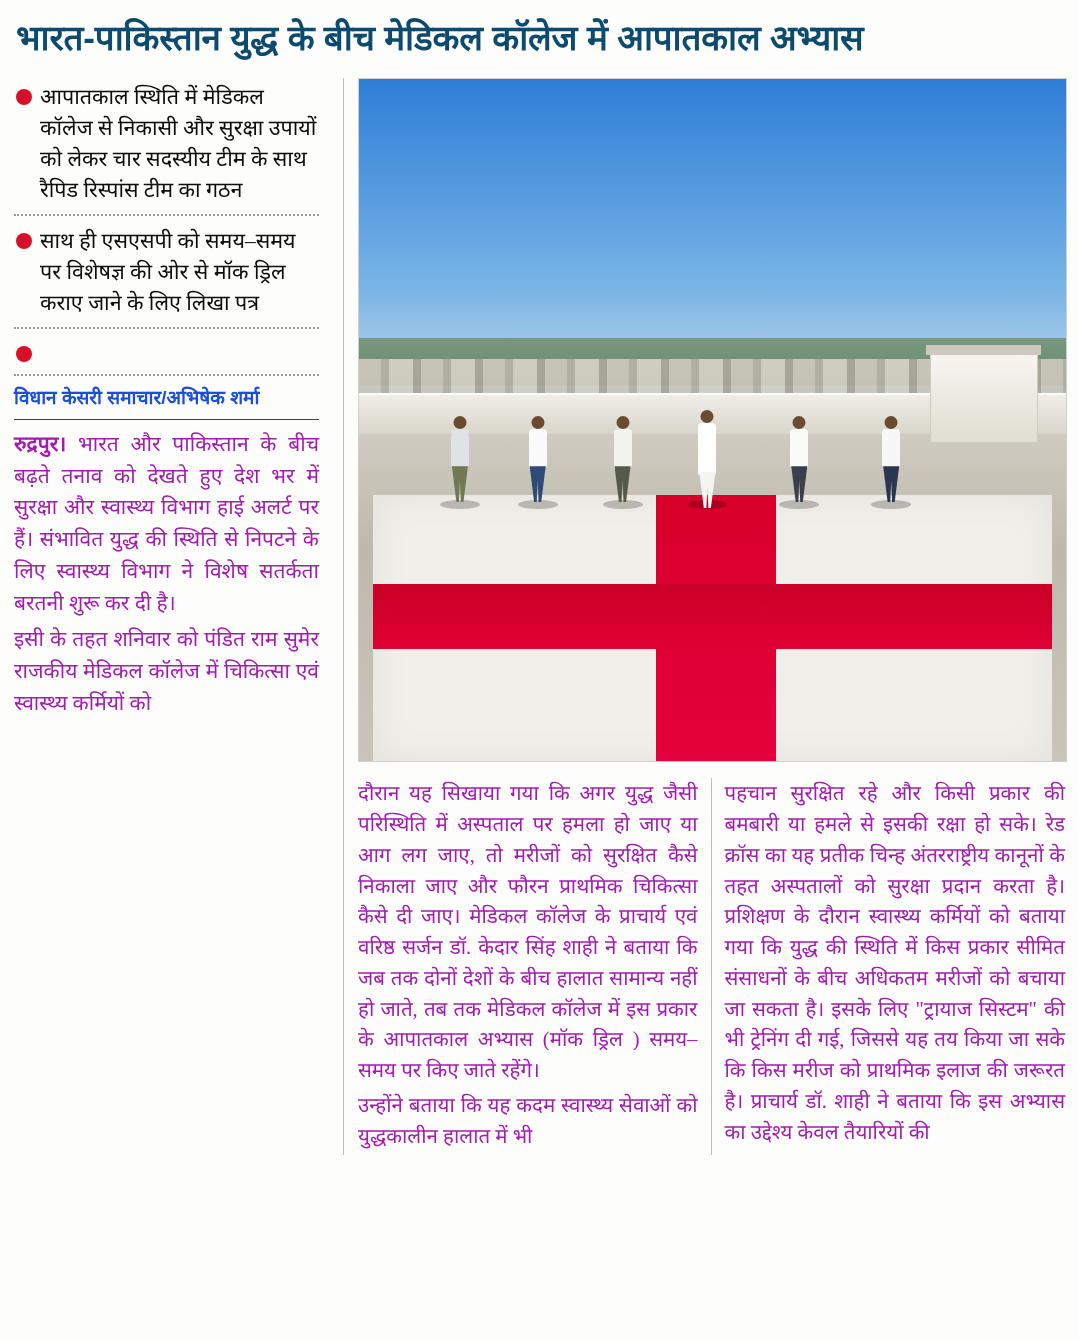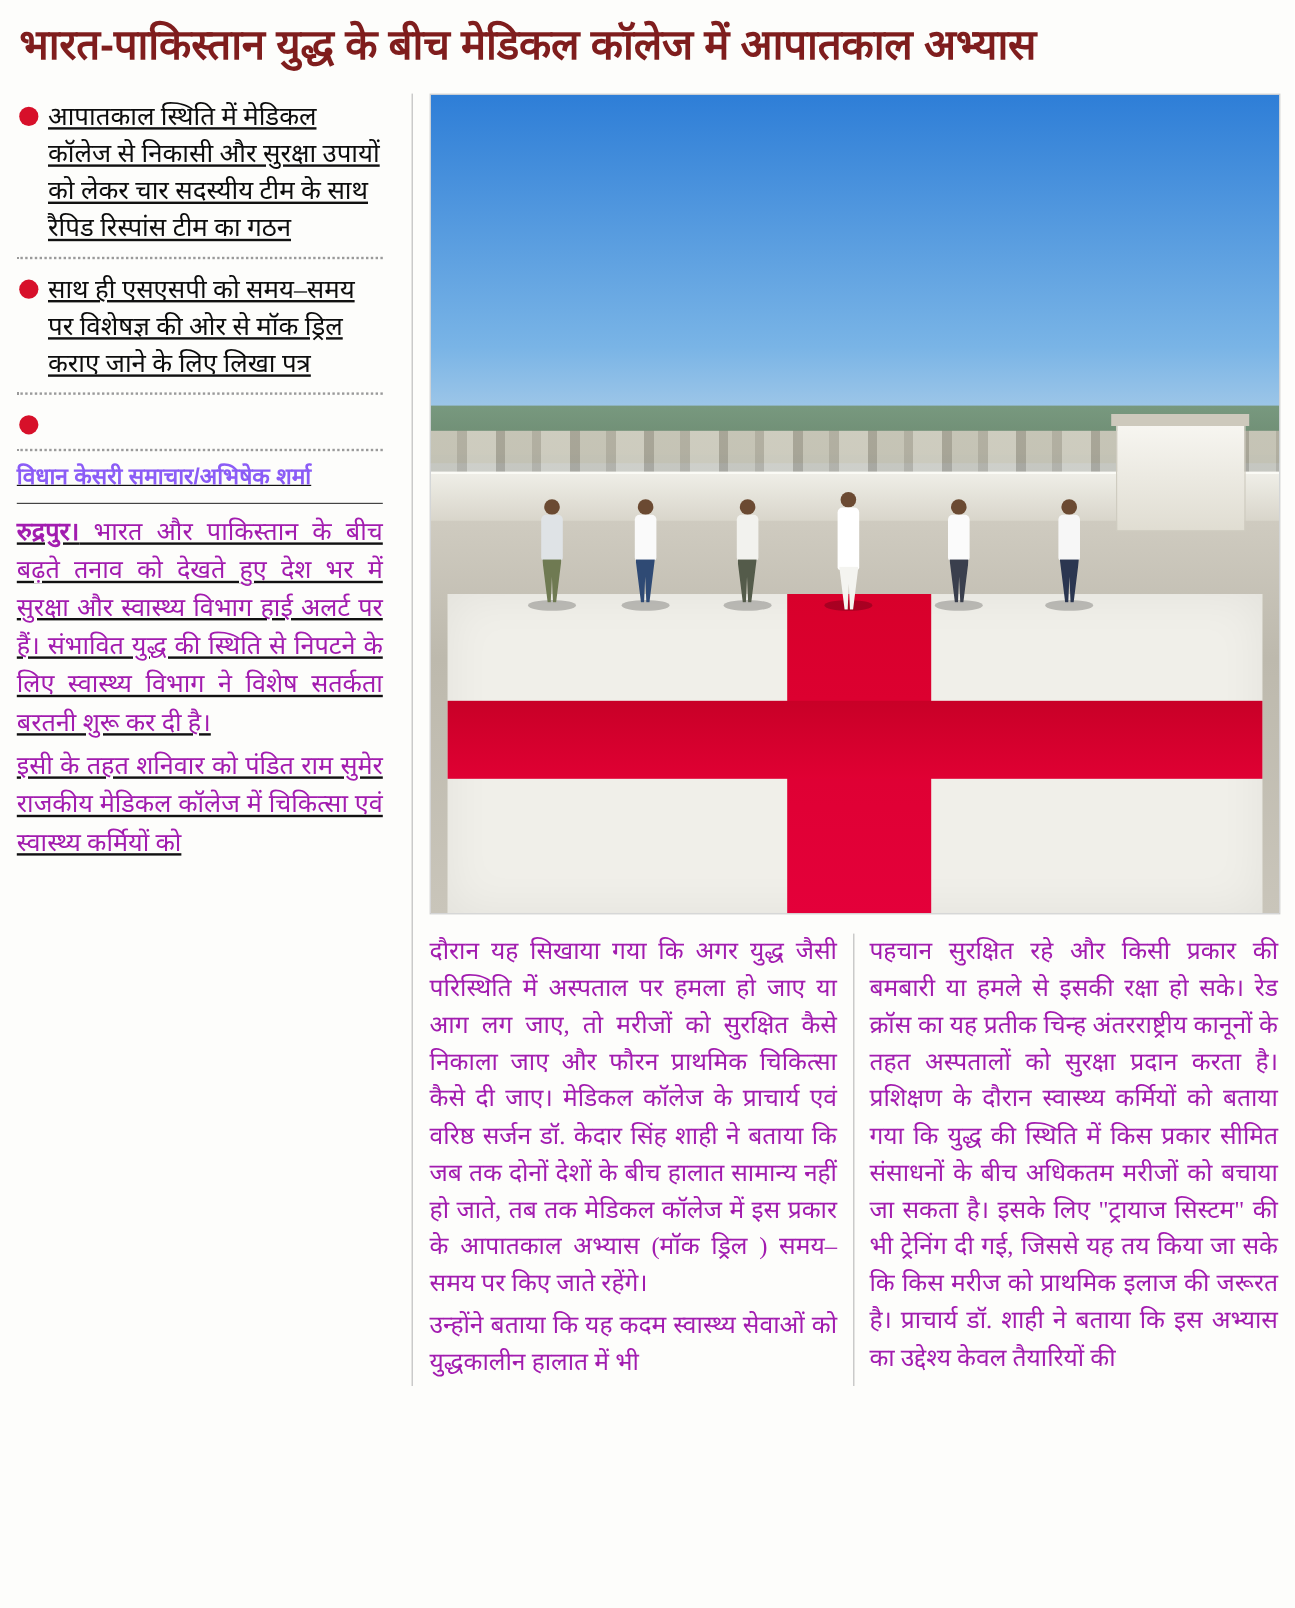--- a/index.html
+++ b/index.html
@@ -27,36 +27,35 @@
   .headline {
     padding: 14px 16px 6px 16px;
   }
   .headline h1 {
     margin: 0;
     font-family: "Liberation Sans", "DejaVu Sans", sans-serif;
     font-weight: bold;
     font-size: 35px;
     line-height: 1.38;
     letter-spacing: -0.2px;
-    color: #7f1d1d;
+    color: #0c4a6e;
   }
 
   
   .content {
     display: flex;
     padding: 10px 14px 0 14px;
     box-sizing: border-box;
   }
   .col-left {
     width: 330px;
     flex: 0 0 330px;
     padding-right: 24px;
     box-sizing: border-box;
     border-right: 1px solid #bdbdbd;
-    text-decoration: underline;
   }
   .col-right {
     flex: 1 1 auto;
     padding-left: 14px;
     box-sizing: border-box;
   }
 
   
   .bullets {
     margin: 0;
@@ -89,21 +88,21 @@
   .byline-sep {
     border-top: 2px dotted #9a9a9a;
     margin-top: 4px;
     padding-top: 10px;
   }
   .byline {
     font-family: "Liberation Sans", "DejaVu Sans", sans-serif;
     font-weight: bold;
     font-size: 19px;
     line-height: 1.3;
-    color: #8b5cf6;
+    color: #1d4ed8;
     padding-bottom: 8px;
     border-bottom: 1.5px solid #444;
   }
 
   .story-col {
     font-size: 21px;
     line-height: 1.52;
     text-align: justify;
     color: #a21caf;
     padding-top: 8px;

